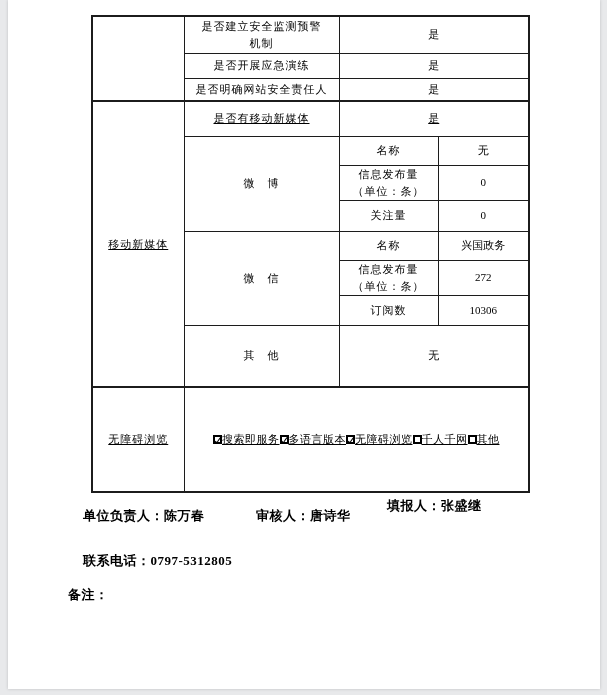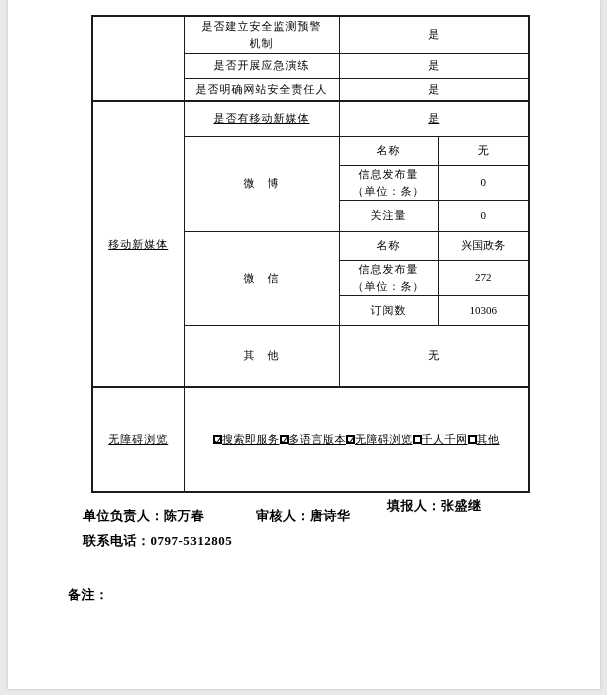--- a/index.html
+++ b/index.html
@@ -135,16 +135,16 @@
         <td class="cbcell" colspan="3">
           <span><span class="cb" data-state="checked"><span class="mark">✓</span></span><span>搜索即服务</span></span><span><span class="cb" data-state="checked"><span class="mark">✓</span></span><span>多语言版本</span></span><span><span class="cb" data-state="checked"><span class="mark">✓</span></span><span>无障碍浏览</span></span><span><span class="cb" data-state="unchecked"></span><span>千人千网</span></span><span><span class="cb" data-state="unchecked"></span><span>其他</span></span>
         </td>
       </tr>
     </tbody>
   </table>
 
   <div class="fitem" style="left:75px; top:507px"><span>单位负责人：</span><span>陈万春</span></div>
   <div class="fitem" style="left:248px; top:507px"><span>审核人：</span><span>唐诗华</span></div>
   <div class="fitem" style="left:379px; top:497px"><span>填报人：</span><span>张盛继</span></div>
-  <div class="fitem" style="left:75px; top:532px"><span>联系电话：</span><span>0797-5312805</span></div>
+  <div class="fitem" style="left:75px; top:552px"><span>联系电话：</span><span>0797-5312805</span></div>
   <div class="fitem" style="left:60px; top:586px"><span>备注：</span></div>
 
 </div>
 
 </body></html>

